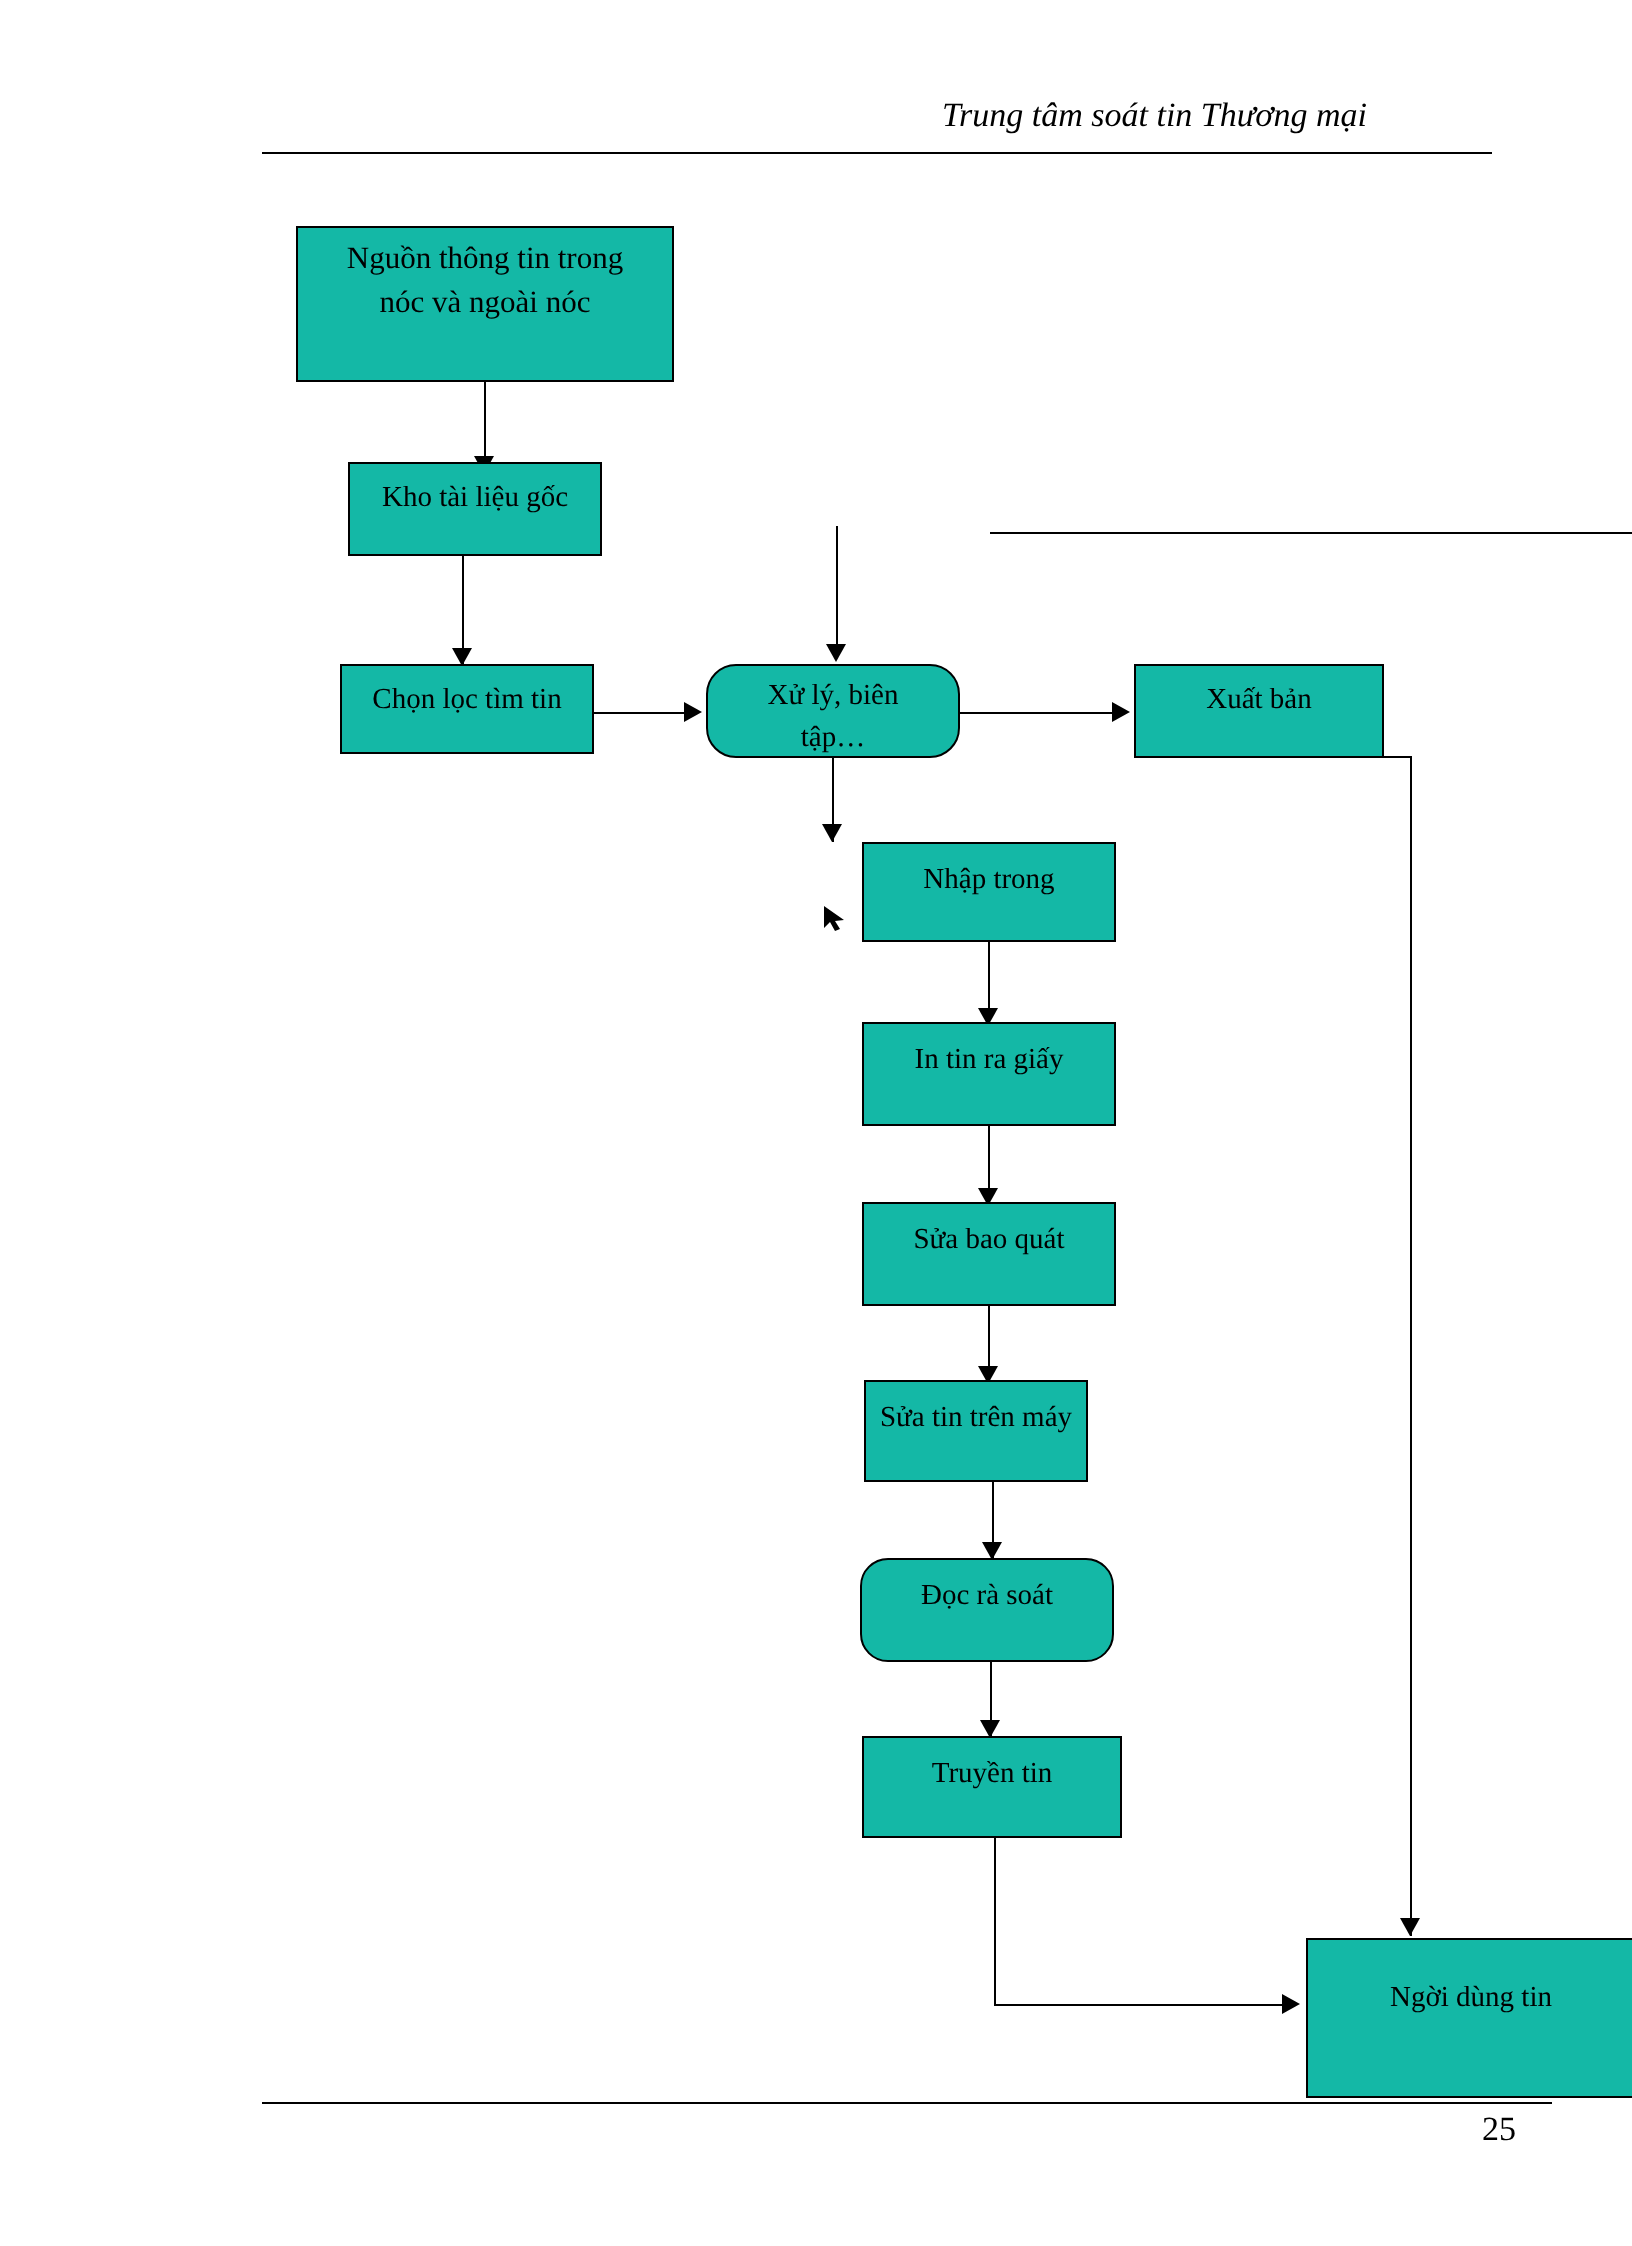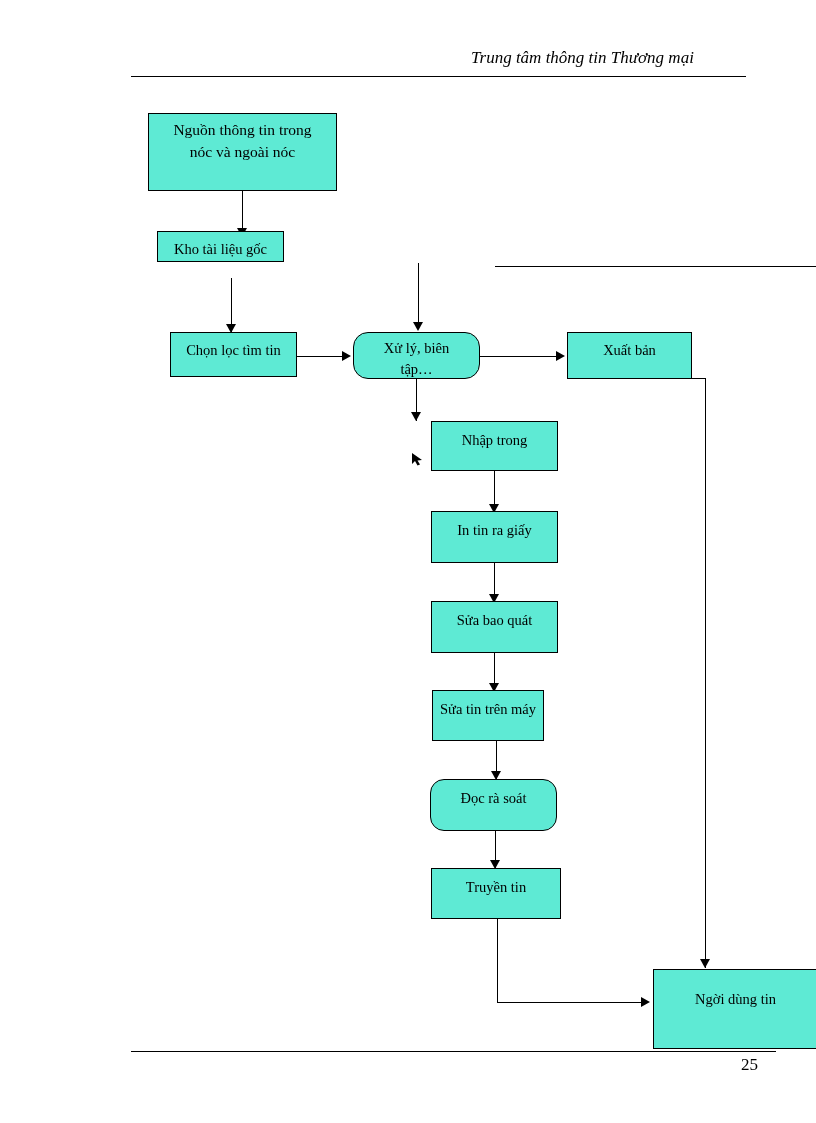--- a/index.html
+++ b/index.html
@@ -79,21 +79,21 @@
     position: absolute;
     left: 741px;
     top: 1055px;
     font-size: 17px;
   }
 
   
   .node {
     position: absolute;
     border: 1.3px solid #000;
-    background: #5eead4;
+    background: #14b8a6;
     box-sizing: border-box;
   }
   .node-label {
     position: absolute;
     left: 0;
     right: 0;
     top: 6px;
     text-align: center;
     font-size: 14.5px;
     line-height: 1.45;
@@ -136,35 +136,35 @@
     width: 12px;
     height: 14px;
   }
 </style>
 </head>
 <body>
 
 <div class="page">
 
   <div class="header">
-    <div class="header-right">Trung tâm thông tin Thương mại</div>
+    <div class="header-right">Trung tâm soát tin Thương mại</div>
   </div>
   <div class="header-rule"></div>
 
   <div>
 
     <div class="node" style="left:148px; top:113px; width:189px; height:78px;">
       <div class="node-label" style="top:5px; font-size:15.5px;">Nguồn thông tin trong
 nóc   và ngoài nóc</div>
     </div>
 
     <div class="vline" style="left:242px; top:191px; height:40px;"></div>
     <div class="arrow-down" style="left:237px; top:228px;"></div>
 
-    <div class="node" style="left:157px; top:231px; width:127px; height:31px;">
+    <div class="node" style="left:174px; top:231px; width:127px; height:47px;">
       <div class="node-label" style="top:7px;">Kho tài liệu gốc</div>
     </div>
 
     <div class="vline" style="left:231px; top:278px; height:56px;"></div>
     <div class="arrow-down" style="left:226px; top:324px;"></div>
 
     <div class="node" style="left:170px; top:332px; width:127px; height:45px;">
       <div class="node-label" style="top:7px;">Chọn lọc tìm tin</div>
     </div>
 

